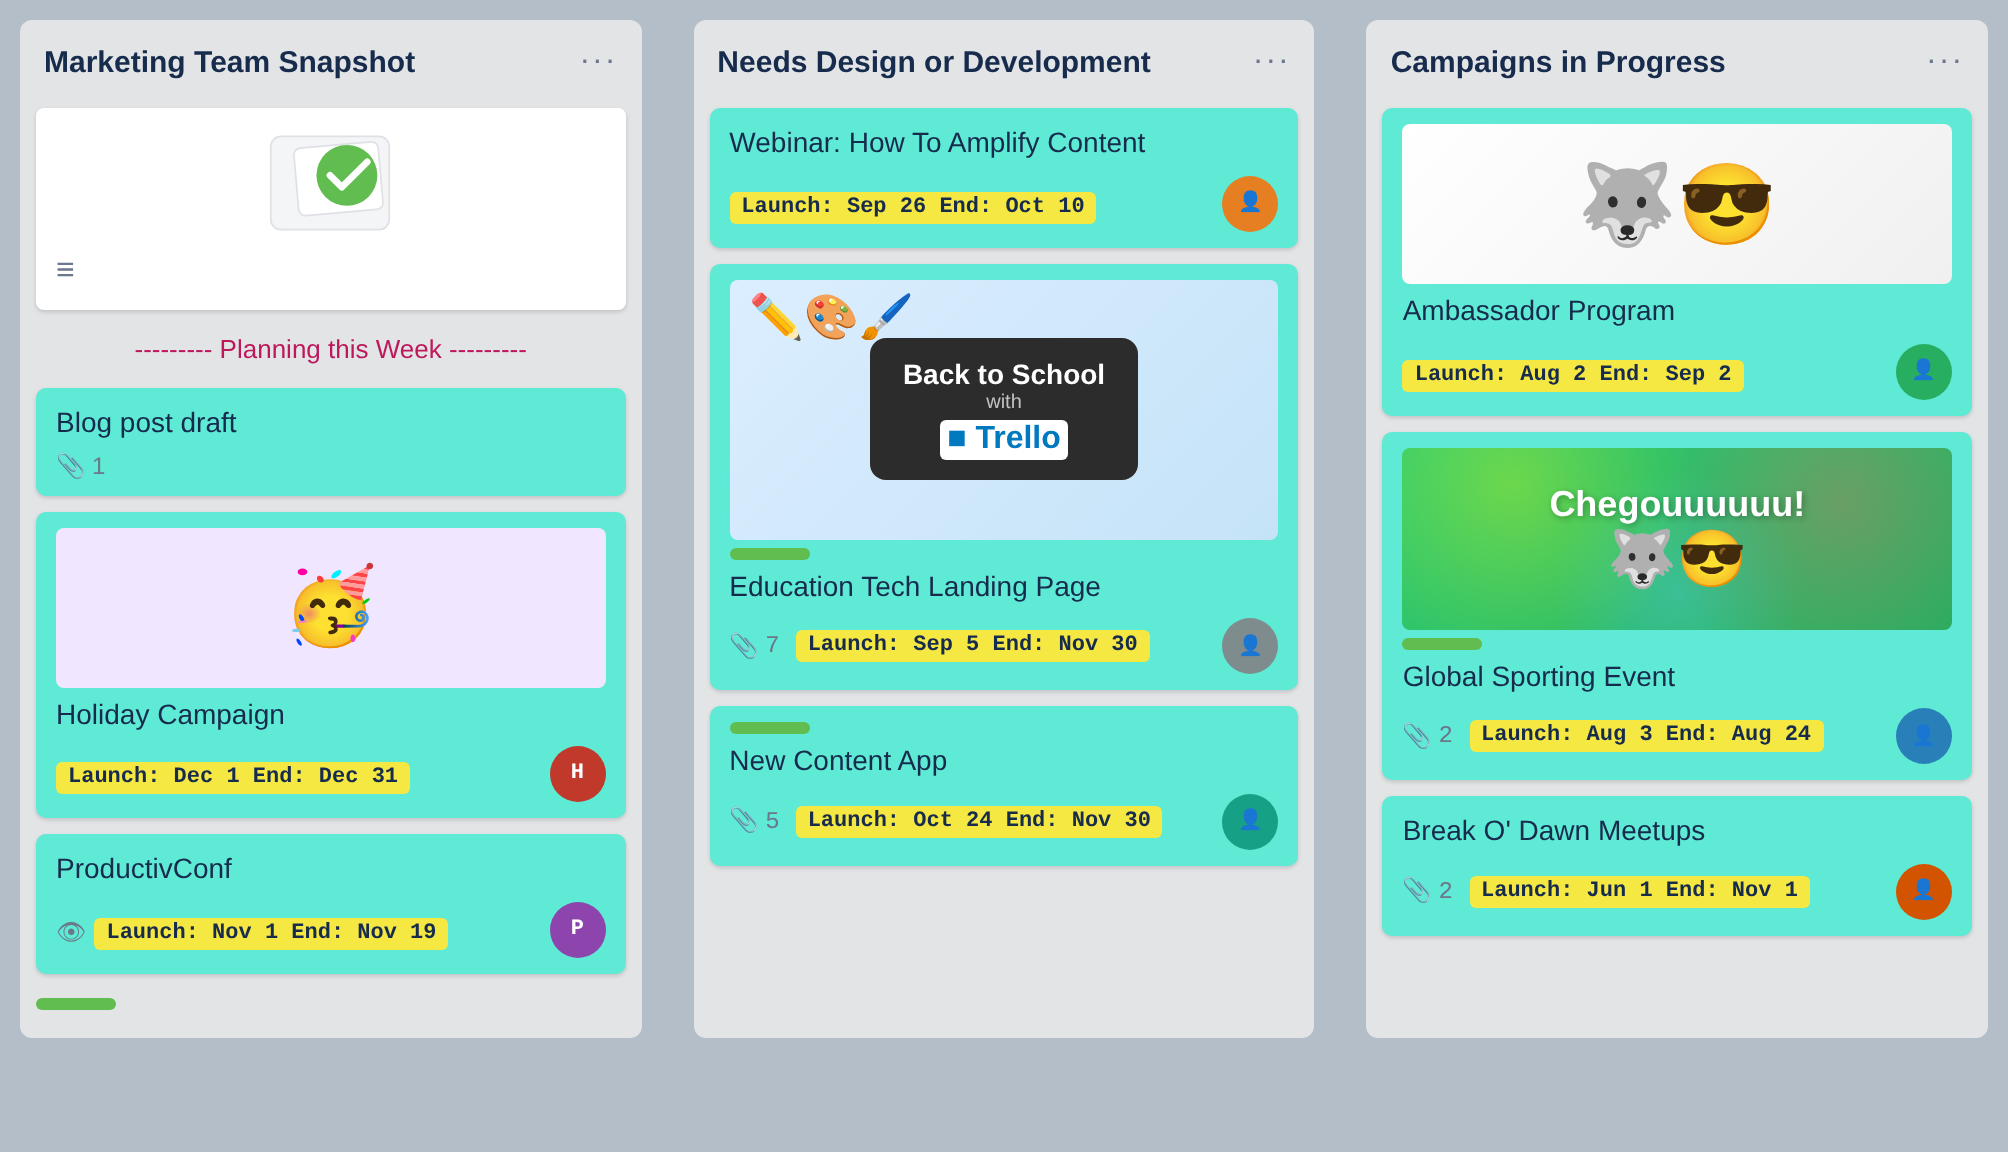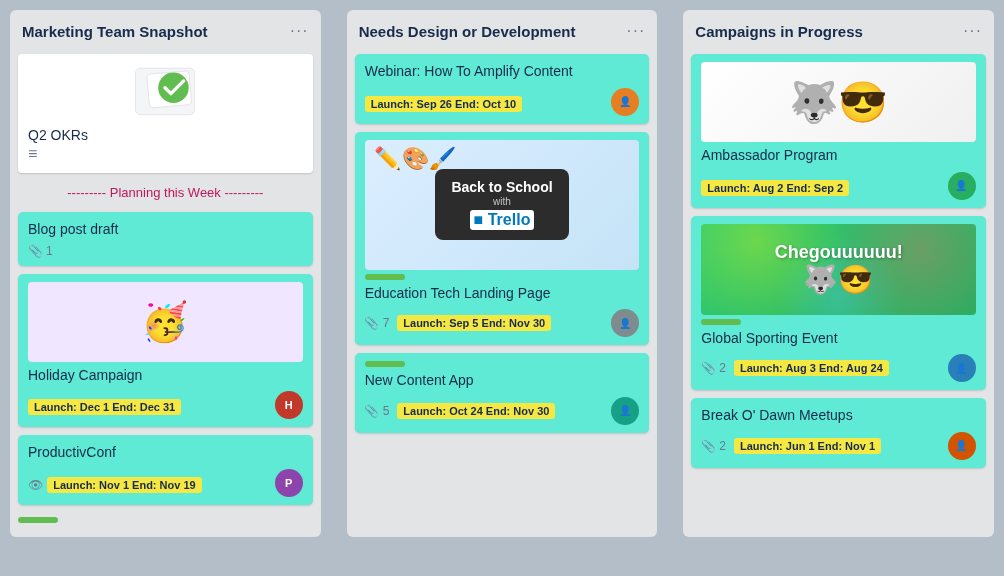--- a/index.html
+++ b/index.html
@@ -78,20 +78,21 @@
       height: 6px;
       background: #61bd4f;
       border-radius: 3px;
       margin-bottom: 4px;
     }
     .card-bottom {
       display: flex;
       justify-content: space-between;
       align-items: center;
       margin-top: 6px;
+      font-family: Liberation Mono, monospace;
     }
     .card-meta {
       display: flex;
       align-items: center;
       gap: 8px;
     }
     .meta-item {
       display: flex;
       align-items: center;
       gap: 3px;
@@ -251,21 +252,20 @@
 
     <div class="card q2-card">
       <div class="checkmark-image">
         <svg class="checkmark-svg" viewBox="0 0 80 65">
           <rect x="5" y="5" width="70" height="55" rx="6" fill="#f4f5f7" stroke="#dfe1e6" stroke-width="1"></rect>
           <rect x="20" y="10" width="50" height="40" rx="4" fill="#fff" stroke="#dfe1e6" stroke-width="1" transform="rotate(-5 45 30)"></rect>
           <circle cx="50" cy="28" r="18" fill="#61bd4f"></circle>
           <polyline points="40,28 47,35 62,20" stroke="#fff" stroke-width="4" stroke-linecap="round" stroke-linejoin="round" fill="none"></polyline>
         </svg>
       </div>
-      <div class="q2-title">Q2 OKRs</div>
       <div class="q2-lines">≡</div>
     </div>
 
     <div class="divider-text">--------- Planning this Week ---------</div>
 
     <div class="card">
       <div class="card-title">Blog post draft</div>
       <div class="card-meta">
         <span class="meta-item">
           <span>📎</span>

